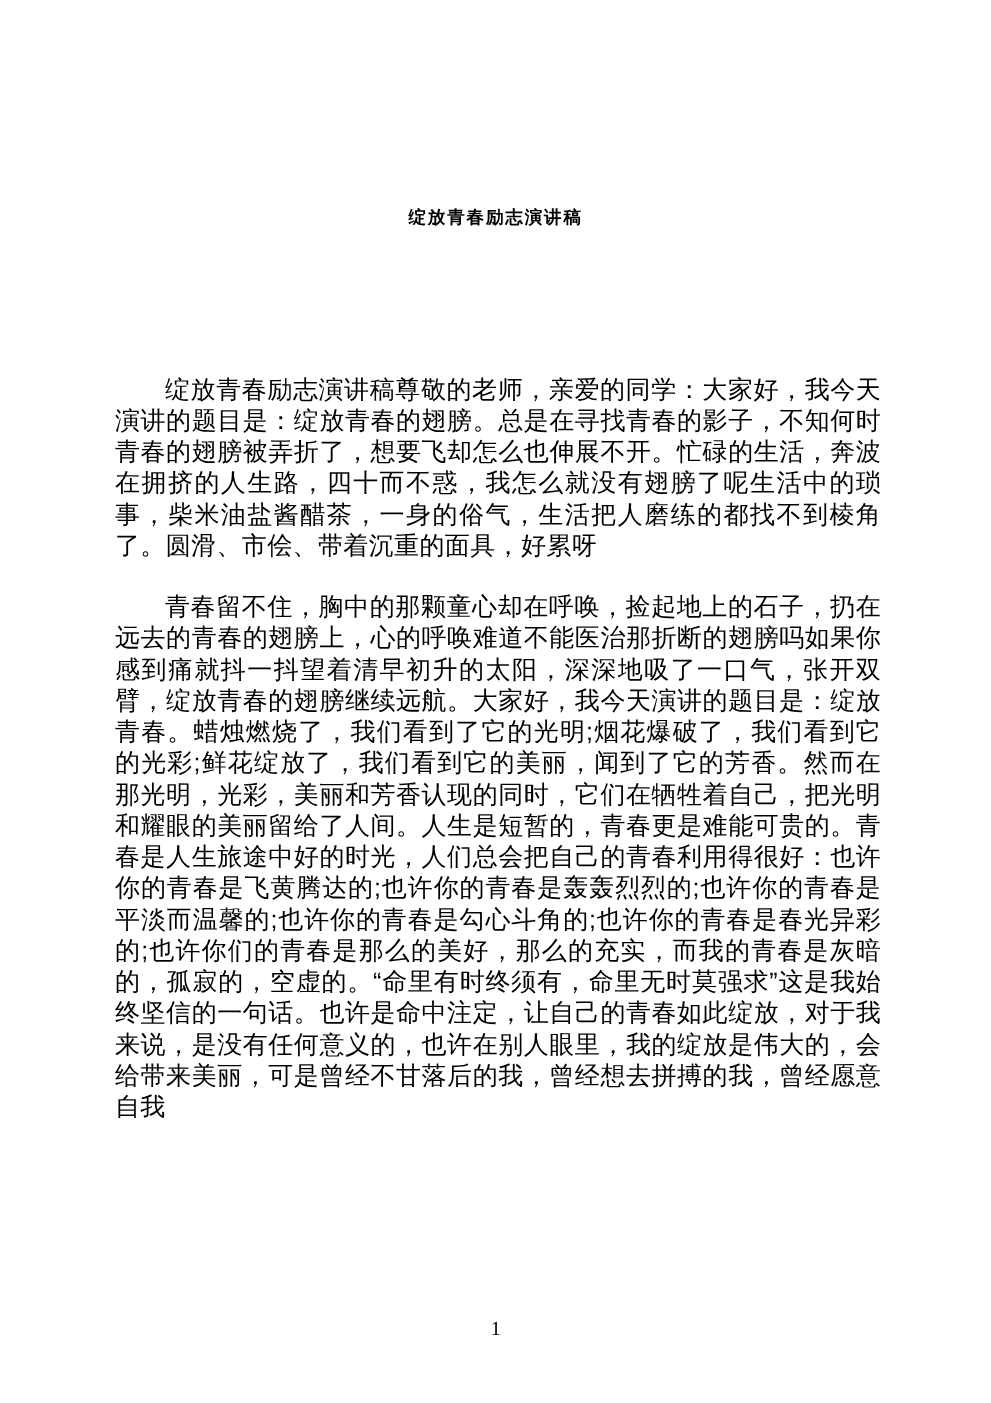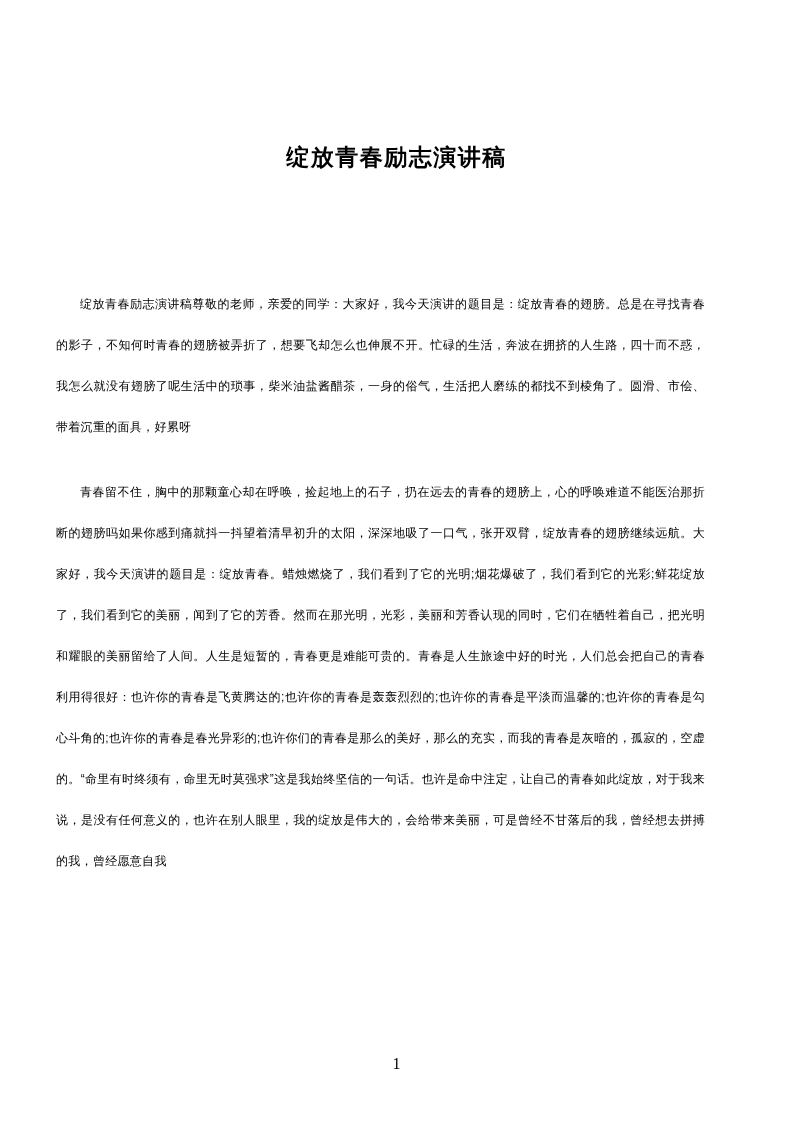--- a/index.html
+++ b/index.html
@@ -11,32 +11,32 @@
     position: relative;
     width: 793px;
     height: 1122px;
     margin: 0 auto;
     background: #ffffff;
     color: #000000;
     font-family: "Liberation Sans", sans-serif;
     overflow: hidden;
   }
   .doc-title {
-    margin: 0;
+    margin: 16px;
     padding-top: 142px;
     text-align: center;
-    font-size: 23px;
+    font-size: 14px;
     line-height: 30px;
     font-weight: bold;
     letter-spacing: 1.5px;
   }
   .doc-body {
-    margin: 112px 88px 0 56px;
-    font-size: 12px;
-    line-height: 41px;
+    margin: 112px 88px 0 92px;
+    font-size: 20px;
+    line-height: 25px;
     text-align: justify;
     letter-spacing: 0.3px;
   }
   .doc-body p {
     margin: 0 0 24px 0;
     text-indent: 2em;
   }
   .page-number {
     position: absolute;
     left: 0;

